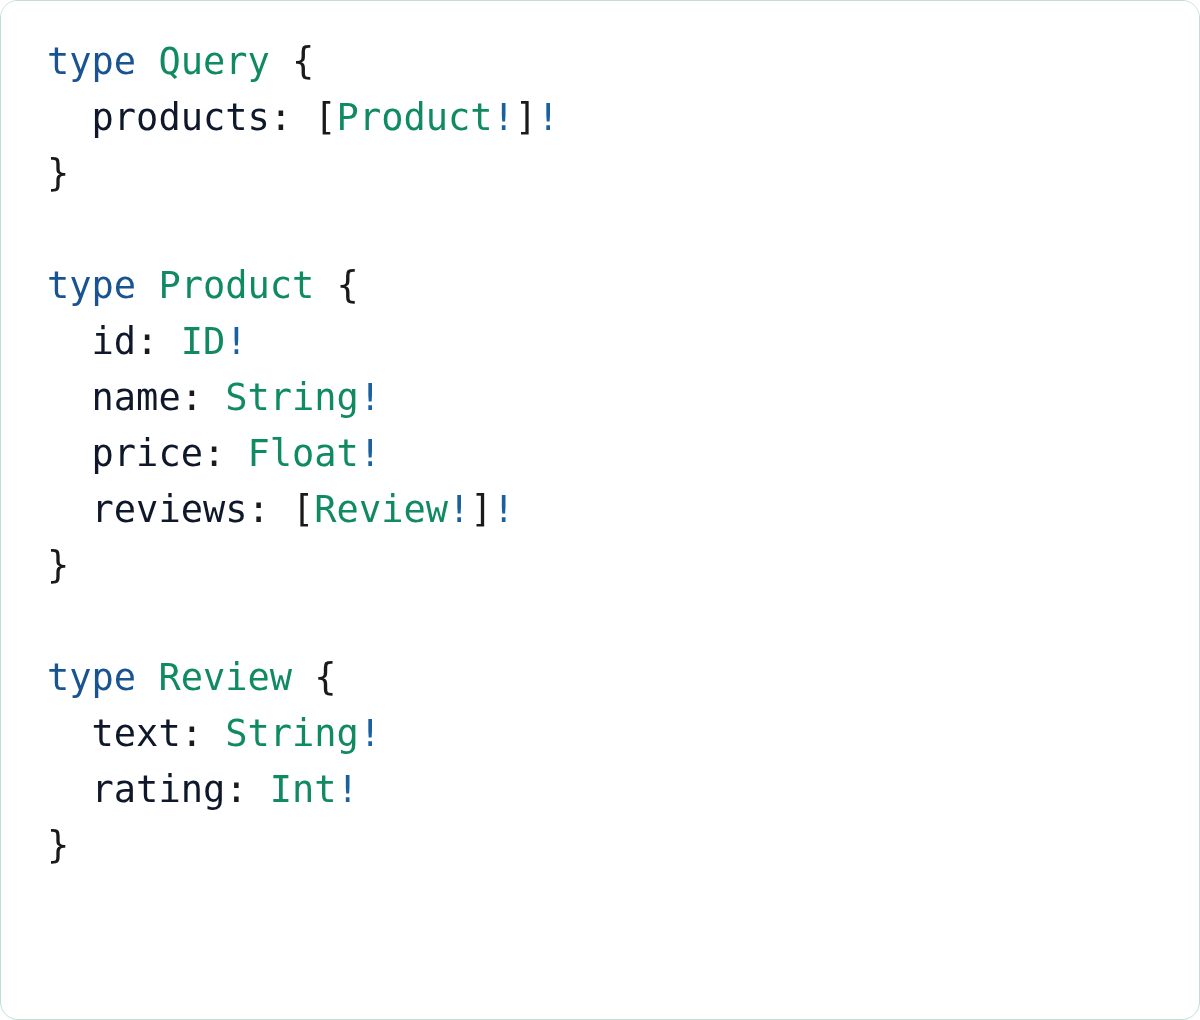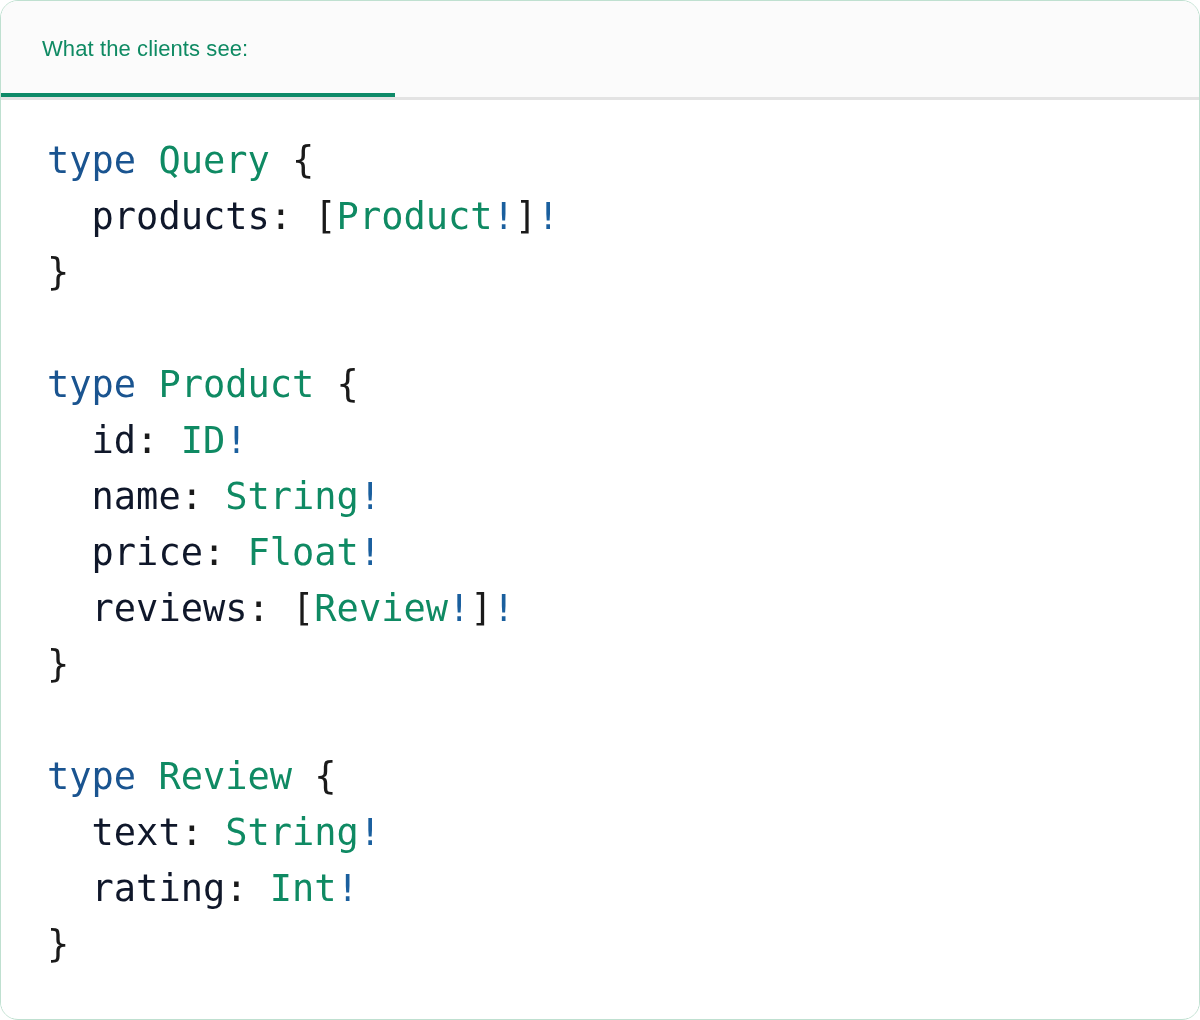--- a/index.html
+++ b/index.html
@@ -88,24 +88,18 @@
   .tok-bang { color: #1a5f9e; }
   .tok-punc { color: #1a1a1a; }
   .tok-field{ color: #0f172a; }
   .tok-plain{ color: #1a1a1a; }
 </style>
 </head>
 <body>
 
 <div class="card">
 
-  <div class="tabstrip">
-    <div class="tab">
-      <span class="tab-label">What the clients see:</span>
-    </div>
-    <div class="tab-underline"></div>
-  </div>
 
   <div class="code-body">
     <pre class="code"><code id="code-root"><span class="ln"><span class="tok-kw">type</span><span class="tok-plain"> </span><span class="tok-type">Query</span><span class="tok-plain"> </span><span class="tok-punc">{</span></span><span class="ln"><span class="tok-field">  products</span><span class="tok-punc">: </span><span class="tok-punc">[</span><span class="tok-type">Product</span><span class="tok-bang">!</span><span class="tok-punc">]</span><span class="tok-bang">!</span></span><span class="ln"><span class="tok-punc">}</span></span><span class="ln">&nbsp;</span><span class="ln"><span class="tok-kw">type</span><span class="tok-plain"> </span><span class="tok-type">Product</span><span class="tok-plain"> </span><span class="tok-punc">{</span></span><span class="ln"><span class="tok-field">  id</span><span class="tok-punc">: </span><span class="tok-type">ID</span><span class="tok-bang">!</span></span><span class="ln"><span class="tok-field">  name</span><span class="tok-punc">: </span><span class="tok-type">String</span><span class="tok-bang">!</span></span><span class="ln"><span class="tok-field">  price</span><span class="tok-punc">: </span><span class="tok-type">Float</span><span class="tok-bang">!</span></span><span class="ln"><span class="tok-field">  reviews</span><span class="tok-punc">: </span><span class="tok-punc">[</span><span class="tok-type">Review</span><span class="tok-bang">!</span><span class="tok-punc">]</span><span class="tok-bang">!</span></span><span class="ln"><span class="tok-punc">}</span></span><span class="ln">&nbsp;</span><span class="ln"><span class="tok-kw">type</span><span class="tok-plain"> </span><span class="tok-type">Review</span><span class="tok-plain"> </span><span class="tok-punc">{</span></span><span class="ln"><span class="tok-field">  text</span><span class="tok-punc">: </span><span class="tok-type">String</span><span class="tok-bang">!</span></span><span class="ln"><span class="tok-field">  rating</span><span class="tok-punc">: </span><span class="tok-type">Int</span><span class="tok-bang">!</span></span><span class="ln"><span class="tok-punc">}</span></span></code></pre>
   </div>
 
 </div>
 
 </body></html>

